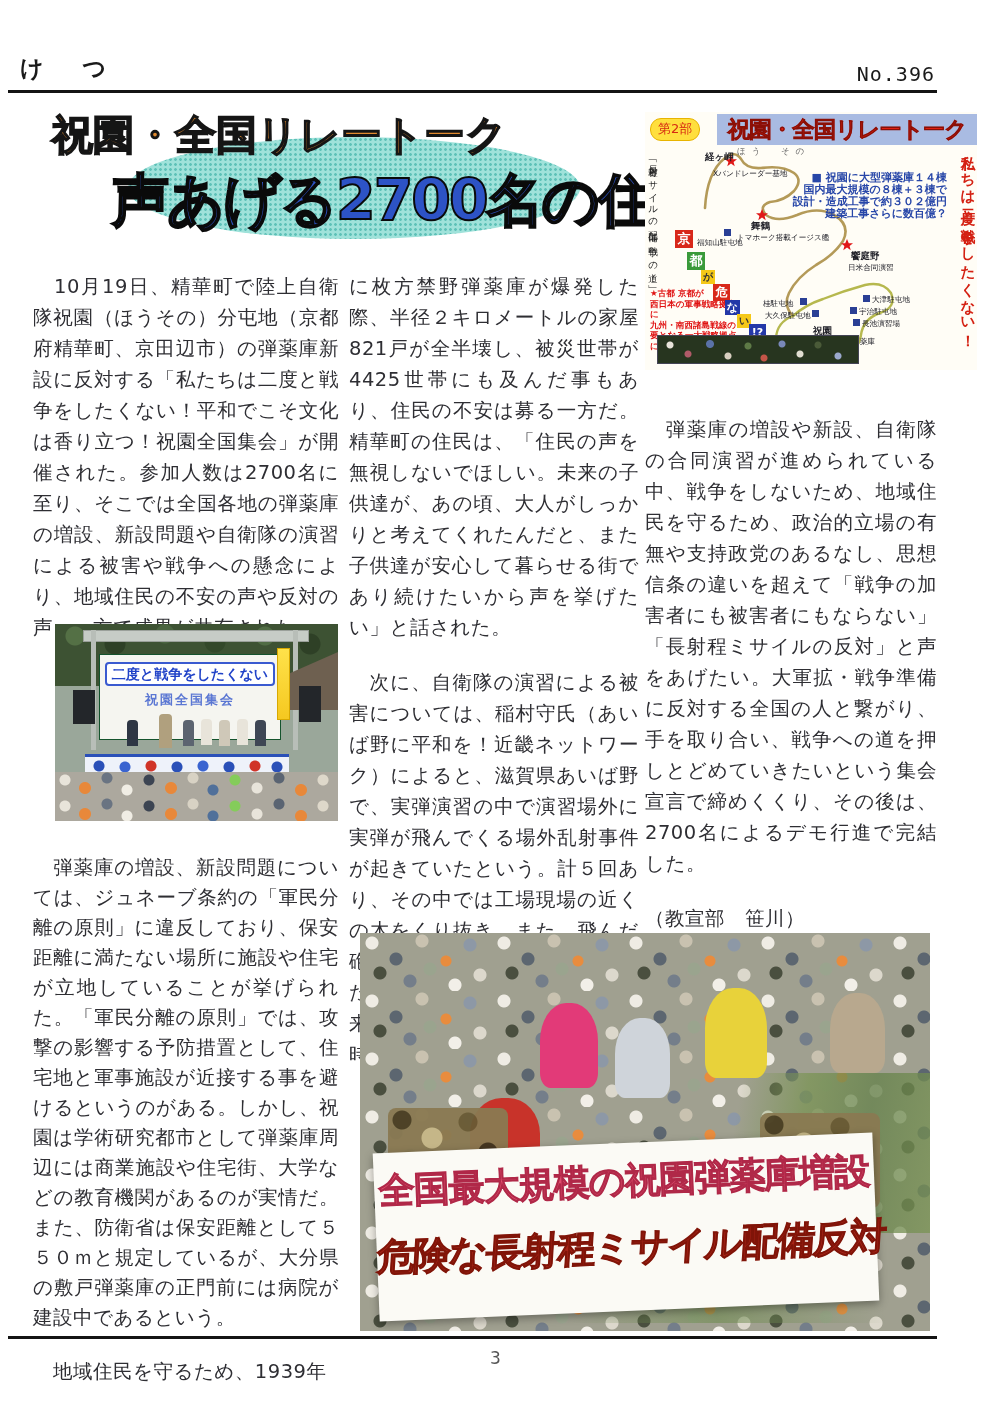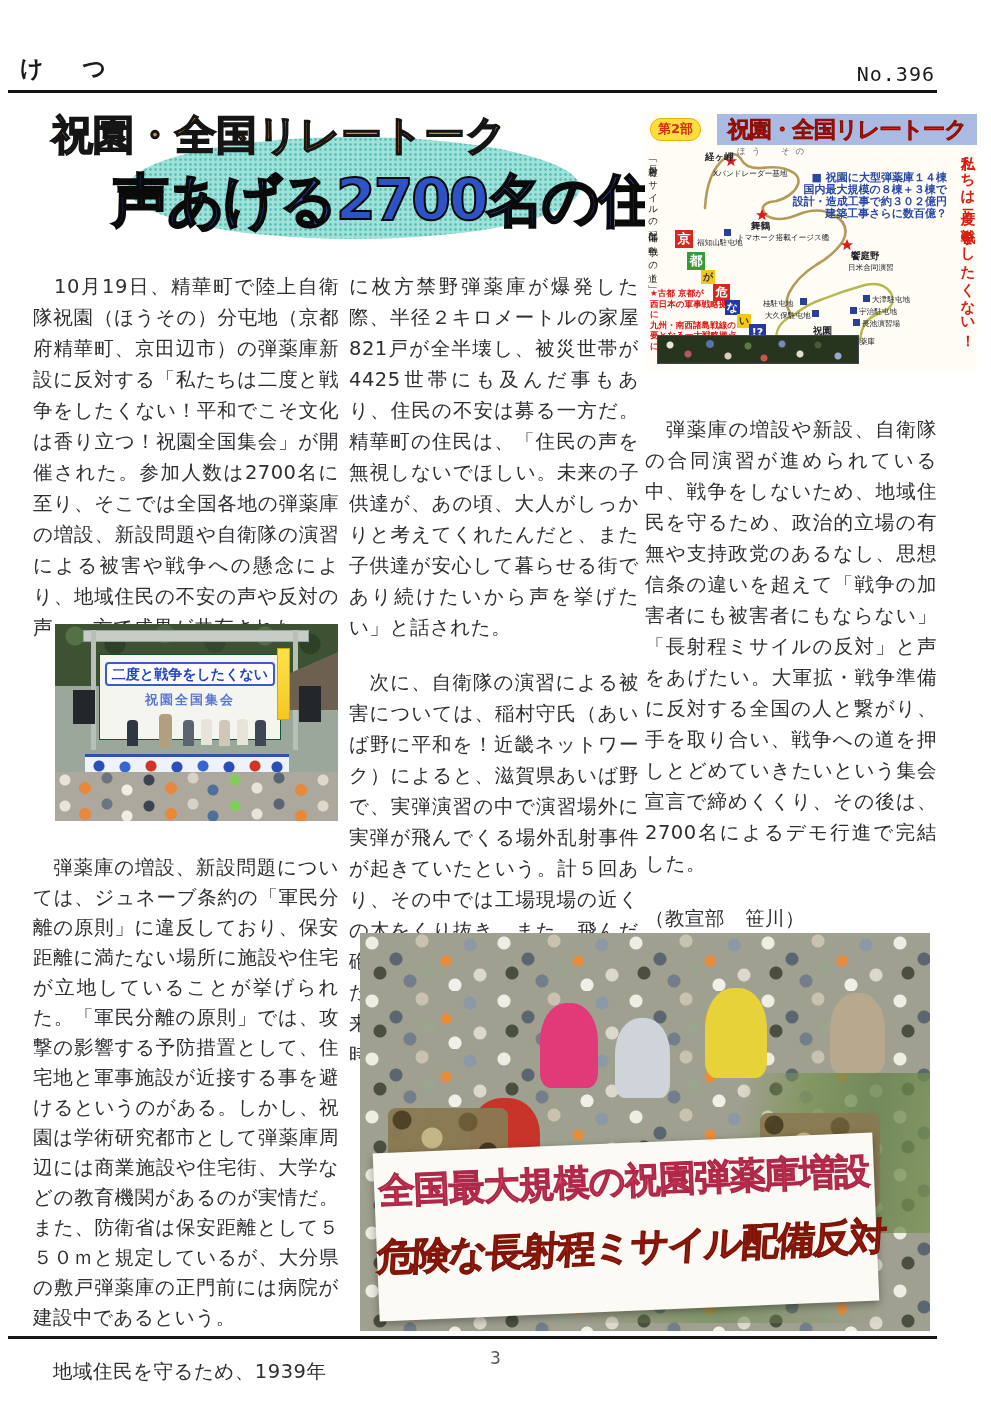--- a/index.html
+++ b/index.html
@@ -23,21 +23,21 @@
     -webkit-text-stroke:2px #0a0a0a; white-space:nowrap; letter-spacing:-2px; }
 
   
   .col { position:absolute; font-size:19.5px; line-height:31px; color:#2e2e33; text-align:justify; letter-spacing:0.5px; }
   .col p { text-align:justify;margin-top:24px; }
   .credit { text-align:right; padding-right:42px; }
 
   
   .map-panel { position:absolute; left:645px; top:112px; width:332px; height:258px; background:#fffdf6; }
   .map-part { position:absolute; left:5px; top:6px; background:#ffdf3d; border:1px solid #e8b400; border-radius:11px;
-    padding:1px 7px 2px; color:#d62a12; font-size:13px; font-weight:bold; z-index:3; }
+    padding:1px 7px 2px; color:#d62a12; font-size:13px; font-weight:normal; z-index:3; }
   .map-title { position:absolute; left:72px; top:2px; width:260px; height:31px; background:#a9bbe2; color:#e01f10;
     font-weight:800; font-size:22.5px; line-height:31px; text-align:center; white-space:nowrap; letter-spacing:-1px;
     -webkit-text-stroke:0.6px #8a0f06; z-index:2; }
   .map-ruby { position:absolute; left:92px; top:34px; font-size:8.5px; color:#666; letter-spacing:6px; z-index:2; }
   .map-left-vert { position:absolute; left:1px; top:44px; height:200px; writing-mode:vertical-rl; font-size:9.5px;
     color:#222; letter-spacing:1.5px; z-index:2; }
   .map-right-vert { position:absolute; right:0px; top:32px; height:224px; writing-mode:vertical-rl; font-size:14.5px;
     color:#d42012; font-weight:800; letter-spacing:1px; z-index:2; }
   .map-annotation { position:absolute; left:134px; top:60px; width:168px; font-size:11px; line-height:12px;
     color:#2746a8; text-align:right; font-weight:bold; z-index:2; }

